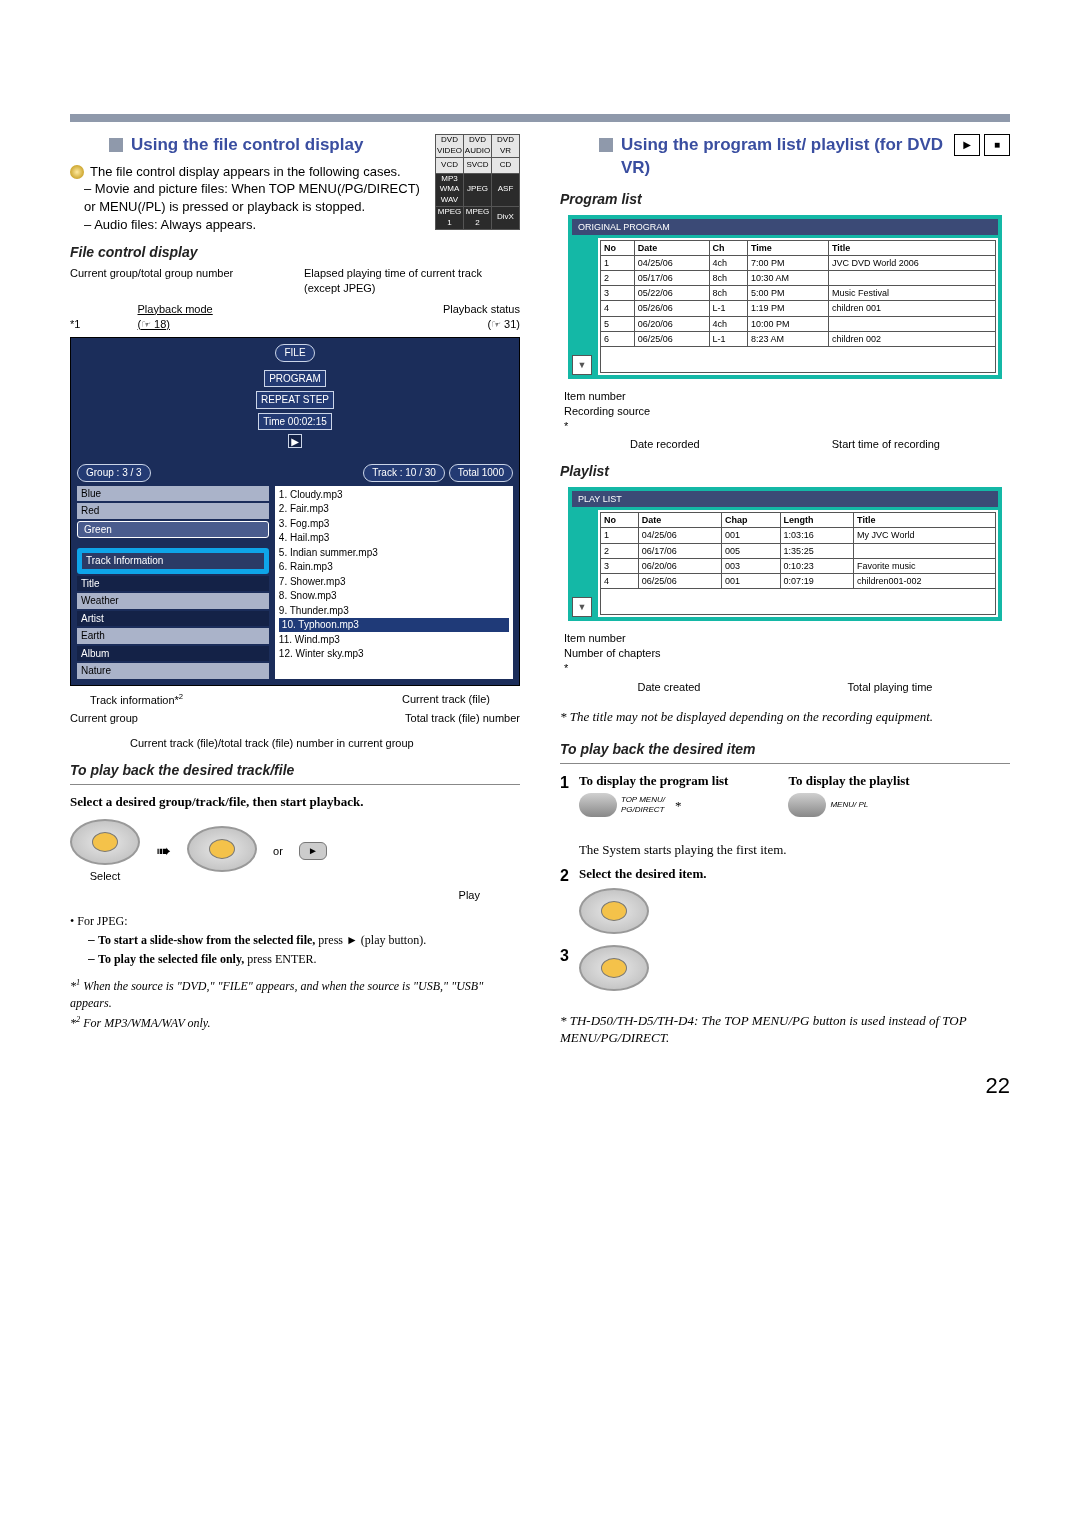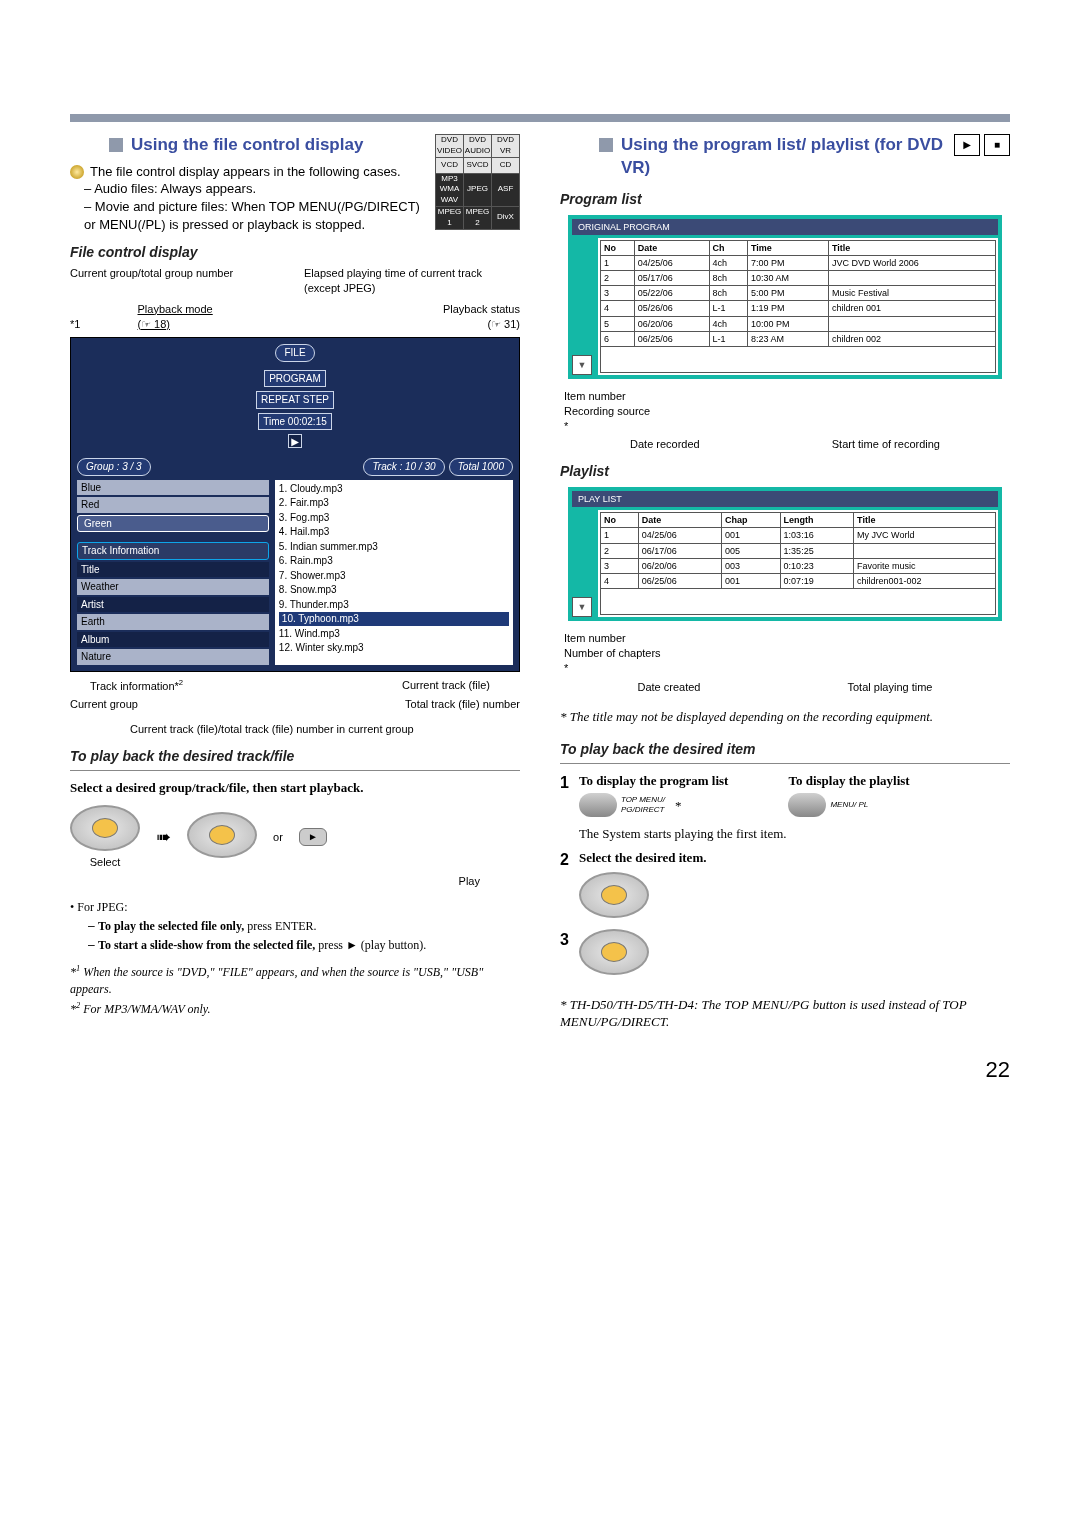--- a/index.html
+++ b/index.html
@@ -17,28 +17,28 @@
   .format-grid td.dark { background:#2b2b2b; color:#fff;}
   .subhead-it { font-style: italic; font-weight: bold; font-size: 14px; color:#222; margin: 10px 0 4px; }
   .caption { font-size: 12px; }
   ul.dash { list-style:none; padding-left:14px;}
   ul.dash li::before { content:"– "; }
   .file-display { border:1px solid #000; background:#1b2d5a; color:#fff; padding:6px; font-size:10px; margin:6px 0; position:relative;}
   .fd-toprow { display:flex; gap:4px; align-items:center;flex-direction:column;}
   .pill { border:1px solid #cbd5e8; border-radius:10px; padding:1px 8px; background:#233a73;}
   .box { border:1px solid #cbd5e8; padding:1px 4px; background:#233a73;}
   .play-tri { width:14px; height:14px; background:#142247; border:1px solid #cbd5e8; display:inline-flex; align-items:center; justify-content:center;}
-  .fd-mid { display:flex; gap:4px; margin-top:10px;font-style:italic;}
+  .fd-mid { display:flex; gap:4px; margin-top:16px;}
   .fd-lists { display:flex; gap:6px; margin-top:4px;}
   .fd-leftcol { width:44%; display:flex; flex-direction:column; gap:2px;}
   .fd-rightcol { flex:1; background:#fff; color:#000; padding:2px 4px; display:flex; flex-direction:column; gap:1px;}
   .grp-pill { background:#4a5c8d; border:1px solid #fff; border-radius:3px; padding:1px 6px; color:#fff;}
   .grp-item { background:#aab3c9; color:#000; padding:1px 4px;}
   .grp-dark { background:#142247; color:#fff; padding:1px 4px;}
-  .grp-hdr { background:#2b3b66; border:1px solid #0ea5e9; border-radius:3px; padding:1px 4px;}
+  .grp-hdr { background:#2b3b66; border:5px solid #0ea5e9; border-radius:3px; padding:1px 4px;}
   .track-sel { background:#1f3a78; color:#fff; padding:0 3px;}
   .annot { font-size:11px; color:#000;}
   .annot-row { display:flex; justify-content:space-between; gap:8px;}
   .serif { font-family: 'Times New Roman', Times, serif; }
   .italic { font-style: italic; }
   .bold { font-weight: bold;}
   .dvdvr-icons { float:right; display:flex; gap:4px;}
   .dvdvr-icons .ic { width:26px; height:22px; border:1px solid #000; display:flex; align-items:center; justify-content:center; font-size:10px;}
   .vr-panel { background:#14b8a6; color:#fff; padding:4px; margin:6px 8px 2px; font-size:9px;}
   .vr-head { background:#3b4a76; padding:2px 6px; margin-bottom:3px;}
@@ -103,22 +103,22 @@
         </div>
         <div class="section-head">
           <div class="sq"></div>
           <div>Using the file control display</div>
         </div>
         <div style="display:flex; gap:6px;">
           <span style="width:14px;height:14px;border-radius:50%;background:radial-gradient(#ffeaa0,#b88a00);flex:none;margin-top:2px;"></span>
           <div>The file control display appears in the following cases.</div>
         </div>
         <ul class="dash">
+          <li>Movie and picture files: When TOP MENU(/PG/DIRECT) or MENU(/PL) is pressed or playback is stopped.</li>
           <li>Audio files: Always appears.</li>
-          <li>Movie and picture files: When TOP MENU(/PG/DIRECT) or MENU(/PL) is pressed or playback is stopped.</li>
         </ul>
       </div>
 
       <div class="subhead-it">File control display</div>
 
       <div class="annot-row">
         <div class="annot" style="max-width:48%;">Current group/total group number</div>
         <div class="annot" style="max-width:48%; text-align:left;">Elapsed playing time of current track (except JPEG)</div>
       </div>
       <div class="annot-row" style="margin-top:6px; align-items:flex-end;">
@@ -202,22 +202,22 @@
         <div style="text-align:center;">
           <span class="dpad"><span class="ring"></span><span class="center"></span></span>
         </div>
         <span class="small-label">or</span>
         <span class="remote-play">►</span>
       </div>
       <div style="text-align:right; margin-right:40px;" class="small-label">Play</div>
 
       <div class="footnotes">
         <p class="serif">• <span>For JPEG:</span></p>
+        <p style="padding-left:18px;">– <span class="serif bold">To start a slide-show from the selected file,</span><span class="serif"> press ► (play button).</span></p>
         <p style="padding-left:18px;">– <span class="serif bold">To play the selected file only,</span><span class="serif"> press ENTER.</span></p>
-        <p style="padding-left:18px;">– <span class="serif bold">To start a slide-show from the selected file,</span><span class="serif"> press ► (play button).</span></p>
         <p class="serif italic" style="margin-top:10px;">*<sup>1</sup><span></span> When the source is "DVD," "FILE" appears, and when the source is "USB," "USB" appears.</p>
         <p class="serif italic">*<sup>2</sup> For MP3/WMA/WAV only.</p>
       </div>
     </div>
 
     <div class="col">
       <div class="dvdvr-icons">
         <div class="ic">▶</div>
         <div class="ic">■</div>
       </div>
@@ -381,21 +381,21 @@
               </div>
             </div>
             <div>
               <div class="serif bold">To display the playlist</div>
               <div style="display:flex; align-items:center; gap:4px; margin-top:4px;">
                 <span class="remote-btn"></span>
                 <span style="font-size:8px; font-style:italic; max-width:40px;">MENU/ PL</span>
               </div>
             </div>
           </div>
-          <p class="serif" style="margin-top:8px;">The System starts playing the first item.</p>
+          <p class="serif" style="margin-top:24px;">The System starts playing the first item.</p>
         </div>
       </div>
 
       <div class="step-row">
         <div class="step-num">2</div>
         <div style="flex:1;">
           <div class="serif bold">Select the desired item.</div>
           <div style="margin-top:6px;">
             <span class="dpad"><span class="ring"></span><span class="center"></span></span>
           </div>

